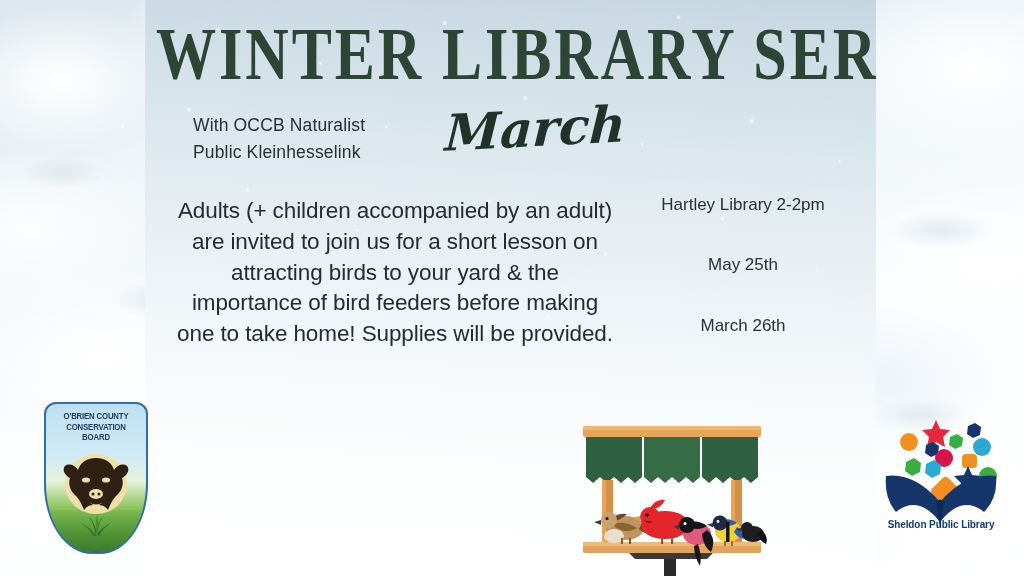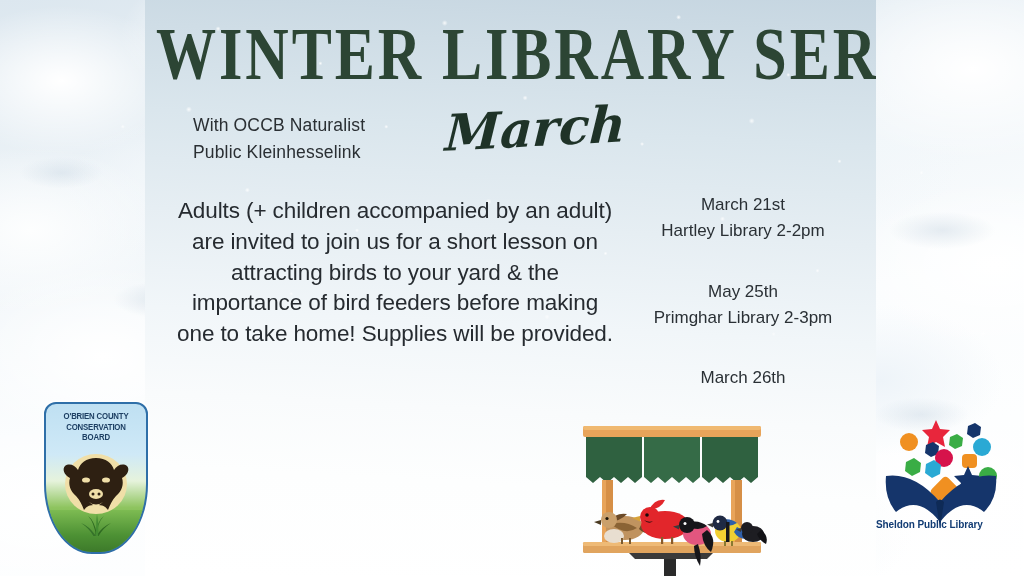--- a/index.html
+++ b/index.html
@@ -256,20 +256,21 @@
     left: 876px;
     top: 414px;
     width: 130px;
     height: 122px;
   }
   .spl-svg { position: absolute; inset: 0; }
   .spl-text {
     position: absolute;
     left: 0; right: 0;
     bottom: 6px;
+    text-align: center;
     font-size: 10px;
     font-weight: 700;
     color: #123c74;
     letter-spacing: -.1px;
   }
 
   
   .feeder {
     position: absolute;
     left: 432px;
@@ -296,26 +297,24 @@
       <div>Public Kleinhesselink</div>
     </div>
 
     <div class="month">March</div>
 
     <div class="body-copy">Adults (+ children accompanied by an adult) are invited to join us for a short lesson on attracting birds to your yard &amp; the importance of bird feeders before making one to take home!  Supplies will be provided.</div>
 
 
     <div class="sched-list">
       <div class="sched-item">
-        <div>March 21st</div>
         <div>Hartley Library 2-2pm</div>
       </div>
       <div class="sched-item">
         <div>May 25th</div>
-        <div>Primghar Library 2-3pm</div>
       </div>
       <div class="sched-item">
         <div>March 26th</div>
       </div>
     </div>
 
     <div class="feeder">
       <svg viewBox="0 0 190 152" width="190" height="152">
 
         <rect x="6" y="2" width="178" height="11" rx="2" fill="#e8a45a"></rect>

